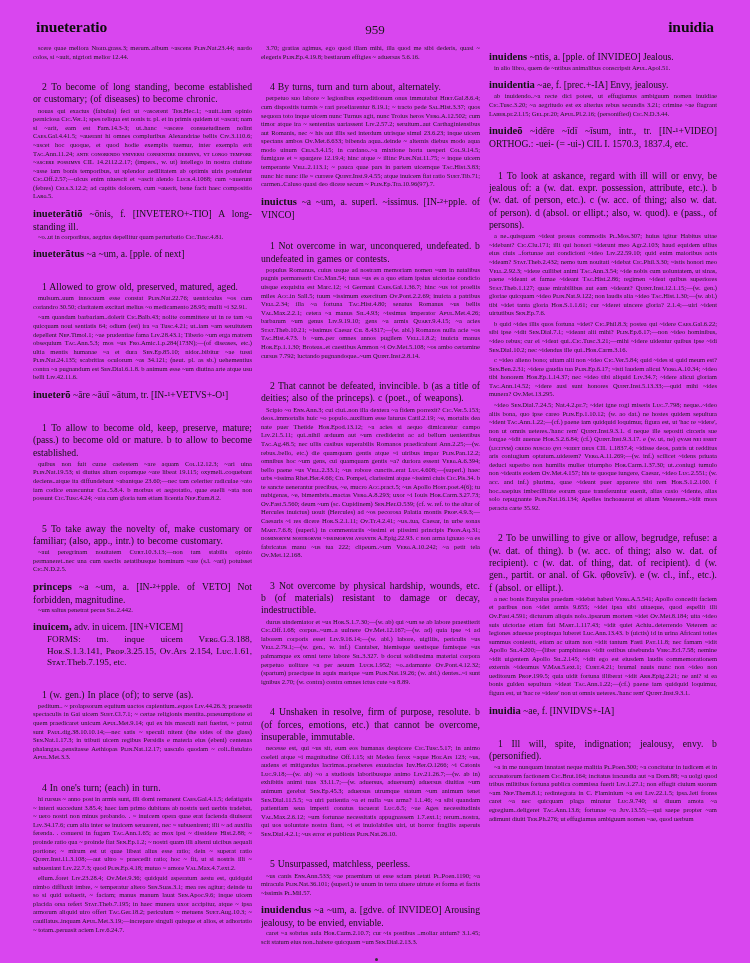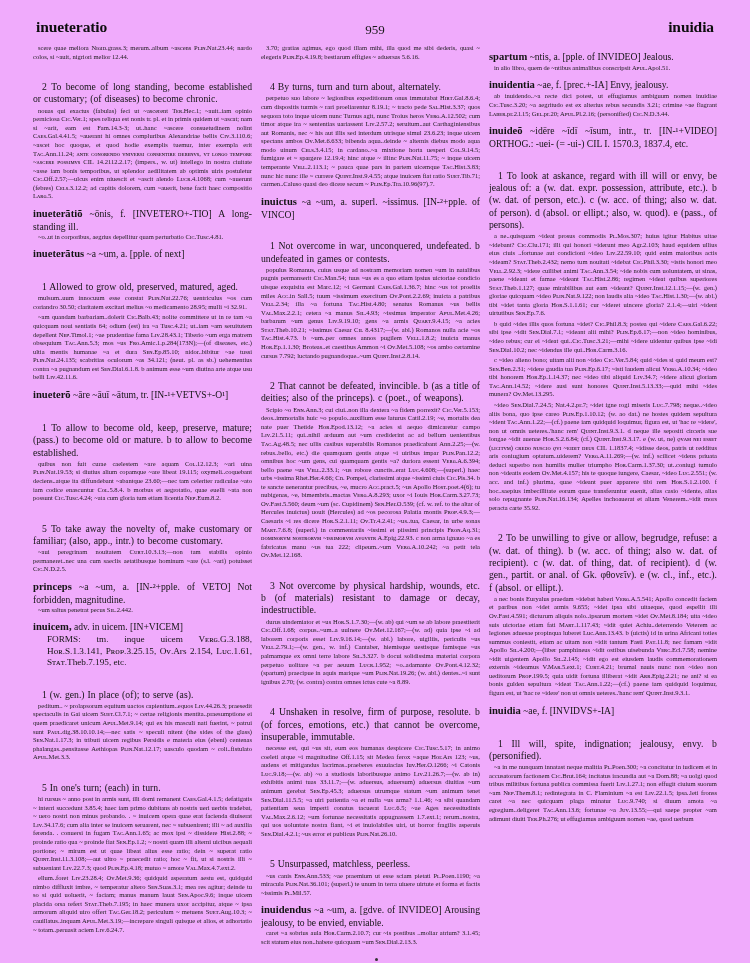--- a/index.html
+++ b/index.html
@@ -11,21 +11,21 @@
     width: 750px;
     height: 963px;
     font-family: "Liberation Serif", "DejaVu Serif", serif;
     color: #141414;
     overflow: hidden;
   }
   .page {
     position: relative;
     width: 750px;
     height: 963px;
-    background: #f0abfc;
+    background: #d946ef;
     padding: 0;
     box-sizing: border-box;
   }
 
   
   .runhead {
     position: absolute;
     top: 18px;
     left: 36px;
     right: 36px;
@@ -142,21 +142,21 @@
         <p class="sense">1 To allow to become old, keep, preserve, mature; (pass.) to become old or mature. b to allow to become established.</p>
         <p class="cit">quibus non fuit curae caelestem ~are aquam Cᴏʟ.12.12.3; ~ari uina Pʟɪɴ.Nat.19.53; si diutius alium copamque ~are libeat 19.115; oxymeli..coquebant deciens..atque ita diffundebant ~abantque 23.60;—nec tam celeriter radiculae ~ato iam codice enascuntur Cᴏʟ.5.8.4.    b morbus et aegrotatio, quae euelli ~ata non possunt Cɪᴄ.Tusc.4.24; ~ata cum gloria tum etiam licentia Nᴇᴘ.Eum.8.2.</p>
         <p class="sense">5 To take away the novelty of, make customary or familiar; (also, app., intr.) to become customary.</p>
         <p class="cit">~aui peregrinam nouitatem Cᴜʀᴛ.10.3.13;—non tam stabilis opinio permaneret..nec una cum saeclis aetatibusque hominum ~are (s.l. ~ari) potuisset Cɪᴄ.N.D.2.5.</p>
         <p class="hw"><span class="lemma">princeps</span><span> ~a ~um, a.  [IN-²+pple. of VETO]  Not forbidden, magnitudine.</span></p>
         <p class="cit">~um saltus penetrat pecus Sɪʟ.2.442.</p>
         <p class="hw"><span class="lemma">inuicem,</span><span> adv.   in uicem.  [IN+VICEM]</span></p>
         <p class="forms">FORMS: tm. inque uicem Vᴇʀɢ.G.3.188, Hᴏʀ.S.1.3.141, Pʀᴏᴘ.3.25.15, Oᴠ.Ars 2.154, Lᴜᴄ.1.61, Sᴛᴀᴛ.Theb.7.195, etc.</p>
         <p class="sense">1 (w. gen.) In place (of); to serve (as).</p>
         <p class="cit">peditum.. ~ prolapsorum equitum uactos capientium..equos Lɪᴠ.44.26.3; praesedit spectaculis in Gai uicem Sᴜᴇᴛ.Cl.7.1; ~ certae religionis mentita..praesumptione ei quem praedicaret unicum Aᴘᴜʟ.Met.9.14; qui ex his masculi nati fuerint, ~ patrui sunt Pᴀᴜʟ.dig.38.10.10.14;—nec satis ~ speculi nitent (the sides of the glass) Sᴇɴ.Nat.1.17.3; in tributi uicem regibus Persidis e materia eius (ebeni) centenas phalangas..pensitasse Aethiopas Pʟɪɴ.Nat.12.17; uasculo quodam ~ coli..fistulato Aᴘᴜʟ.Met.3.3.</p>
-        <p class="sense">5 In one's turn; (each) in turn.</p>
+        <p class="sense">4 In one's turn; (each) in turn.</p>
         <p class="cit">hi rursus ~ anno post in armis sunt, illi domi remanent Cᴀᴇs.Gal.4.1.5; defatigatis ~ interri succedunt 3.85.4; haec iam primo dubitans ab nostris ueri uerbis tradebat, ~ uero nostri non minus probando. . ~ inuicem opera quae erat facienda diuiserat Lɪᴠ.34.17.6; cum alia inter se inuicem seruarent, nec ~ subuenirent; illi ~ ad auxilia ferenda. . conuersi in fugam Tᴀᴄ.Ann.1.65; ac mox ipsi ~ dissidere Hist.2.88; ~ proinde ratio qua ~ proinde fiat Sᴇɴ.Ep.1.2; ~ nostri quam illi alterni uicibus aequali portione; ~ mirum est ut quae libeat alius esse ratio; dein ~ superat ratio Qᴜɪɴᴛ.Inst.11.3.108;—aut ultro ~ praecedit ratio; hoc ~ fit, ut si nostris illi ~ subueniant Lɪᴠ.22.7.3; quod Pʟɪɴ.Ep.4.18; mutuo ~ amore Vᴀʟ.Max.4.7.ext.2.</p>
         <p class="cit">ellum..foret Lɪᴠ.23.28.4; Oᴠ.Met.9.36; quidquid asperatum aestu est, quidquid nimbo diffluxit imbre, ~ temperatur altero Sᴇɴ.Suas.3.1; mea res agitur; deinde tu so si quid uoluerit, ~ faciam; manus manum lauat Sᴇɴ.Apoc.9.6; inque uicem placida orsa refert Sᴛᴀᴛ.Theb.7.195; in haec munera uxor accipitur, atque ~ ipsa armorum aliquid uiro offert Tᴀᴄ.Ger.18.2; periculum ~ metuens Sᴜᴇᴛ.Aug.10.3; ~ cauillatus..inquam Aᴘᴜʟ.Met.3.19;—increpare singuli quisque et alios, et adhortatio ~ totam..peruasit aciem Lɪᴠ.6.24.7.</p>
         <p class="sense">3 Each for or against the other, mutually, reciprocally.</p>
         <p class="cit">neu in tantis mutuis beneficiis ~ animi sollicitarentur Lɪᴠ.21.5; inque uicem credant res sibi semper agi Oᴠ.Ars 2.154; salutati ~ Pʟᴀᴏᴅ.3.31; multum, singultum ~ habuimus Cᴜʀᴛ.4.2.27; facilius est uis ~ homines Sᴇɴ.Nat.3.10.4; itaque uicem gens omnis amat Lᴜᴄ.1.81; inque uicem innumeri silices et uolucres Sᴛᴀᴛ.Theb.7.827; et atque e permutata ~ Qᴜɪɴᴛ.Inst.1.6.16; expecti ~ numus quo ac fortuna Tᴀᴄ.Hist.2.47; antequam ~ hostilia coeptarent</p>
       </div>
     <div class="col" id="col-2">
         <p class="cit">3.70; gratias agimus, ego quod illam mihi, illa quod me sibi dederis, quasi ~ elegeris Pʟɪɴ.Ep.4.19.8; bestiarum effigies ~ aduersas 5.6.16.</p>
         <p class="sense">4 By turns, turn and turn about, alternately.</p>
         <p class="cit">perpetuo suo labore ~ legionibus expeditionum onus immutabat Hɪʀᴛ.Gal.8.6.4; cum dispositis turmis ~ rari proeliarentur 8.19.1; ~ tracto pede Sᴀʟ.Hist.3.37; quos sequora toto inque uicem nunc Turnus agit, nunc Troius heros Vᴇʀɢ.A.12.502; cum timor atque ira ~ sententias uariassent Lɪᴠ.2.57.2; seruitum..aut Carthaginiensibus aut Romanis, nec ~ his aut illis sed interdum utrisque simul 23.6.23; inque uicem spectans ambos Oᴠ.Met.6.633; bibenda aqua..deinde ~ alternis diebus modo aqua modo uinum Cᴇʟs.3.4.15; in cardano..~a mixtione horta uesperi Cᴏʟ.9.14.5; fumigare et ~ spargere 12.19.4; hinc atque ~ illinc Pʟɪɴ.Nat.11.75; ~ inque uicem temperante Vᴇʟʟ.2.113.1; ~ pauca quae pars in partem uicemque Tᴀᴄ.Hist.3.83; nunc hic nunc ille ~ currere Qᴜɪɴᴛ.Inst.9.4.55; atque inuicem fiat ratio Sᴜᴇᴛ.Tib.71; carmen..Caluso quasi deo dicere secum ~ Pʟɪɴ.Ep.Tra.10.96(97).7.</p>
         <p class="hw"><span class="lemma">inuictus</span><span> ~a ~um, a.  superl. ~issimus.  [IN-²+pple. of VINCO]</span></p>
@@ -167,21 +167,21 @@
         <p class="sense">3 Not overcome by physical hardship, wounds, etc. b (of materials) resistant to damage or decay, indestructible.</p>
         <p class="cit">durus uindemiator et ~us Hᴏʀ.S.1.7.30;—(w. ab) qui ~um se ab labore praestiterit Cɪᴄ.Off.1.68; corpus..~um..a uulnere Oᴠ.Met.12.167;—(w. ad) quia ipse ~i ad laborem corporis esset Lɪᴠ.9.16.14;—(w. abl.) labore, uigiliis, periculis ~us Vᴇʟʟ.2.79.1;—(w. gen., w. inf.) Cantaber, hiemisque uestisque famisque ~us palmamque ex omni terre labore Sɪʟ.3.327.    b docui solidissima materiai corpora perpetuo uolitare ~a per aeuum Lᴜᴄʀ.1.952; ~o..adamante Oᴠ.Pont.4.12.32; (spartum) praecipue in aquis marique ~um Pʟɪɴ.Nat.19.26; (w. abl.) dentes..~i sunt ignibus 2.70; (w. contra) contra omnes ictus cute ~a 8.89.</p>
         <p class="sense">4 Unshaken in resolve, firm of purpose, resolute. b (of forces, emotions, etc.) that cannot be overcome, insuperable, immutable.</p>
         <p class="cit">necesse est, qui ~us sit, eum eos humanas despicere Cɪᴄ.Tusc.5.17; in animo coeleti atque ~i magnitudine Off.1.15; sit Medea ferox ~aque Hor.Ars 123; ~us, audens et mitigandus lacrimas..praeberes exuuiacias Iuv.Her.O.1266; ~i Catonis Lᴜᴄ.9.18;—(w. ab) ~o a studiosis laboribusque animo Lɪᴠ.21.26.7;—(w. ab in) exhibitis animi tuas 33.11.7;—(w. aduersus, aduersum) aduersus diuitias ~um animum gerebat Sᴇɴ.Ep.45.3; aduersus utrumque statum ~um animum tenet Sᴇɴ.Dial.11.5.5; ~a uiri patientia ~a et nulla ~us arma? 1.1.46; ~a sibi quandam patientiam seua imperti conatus tacuerat Lᴜᴄ.6.5; ~ae Ages necessitudinis Vᴀʟ.Max.2.6.12; ~um fortunae necessitatis appugnassem 1.7.ext.1; rerum..nostra, qui uos uoluntate nostra fiant, ~i et inuiolabiles uiri, ut horror fragilis asperuis Sᴇɴ.Dial.4.2.1; ~us error et publicus Pʟɪɴ.Nat.26.10.</p>
         <p class="sense">5 Unsurpassed, matchless, peerless.</p>
         <p class="cit">~us canis Eɴɴ.Ann.533; ~ae praemium ut esse sciam pietati Pʟ.Poen.1190; ~a miracula Pʟɪɴ.Nat.36.101; (superl.) te unum in terra uiuere uirtute et forma et factis ~issimis Pʟ.Mil.57.</p>
         <p class="hw"><span class="lemma">inuidendus</span><span> ~a ~um, a.  [gdve. of INVIDEO]  Arousing jealousy, to be envied, enviable.</span></p>
         <p class="cit">caret ~a sobrius aula Hᴏʀ.Carm.2.10.7; cur ~is postibus ..moliar atrium? 3.1.45; scit statum eius non..habere quicquam ~um Sᴇɴ.Dial.2.13.3.</p>
       </div>
     <div class="col" id="col-3">
-        <p class="hw"><span class="lemma">spartum</span><span> ~ntis, a.  [pple. of INVIDEO]  Jealous.</span></p>
+        <p class="hw"><span class="lemma">inuidens</span><span> ~ntis, a.  [pple. of INVIDEO]  Jealous.</span></p>
         <p class="cit">in alio libro, quem de ~ntibus animalibus conscripsit Aᴘᴜʟ.Apol.51.</p>
         <p class="hw"><span class="lemma">inuidentia</span><span> ~ae, f.  [prec.+-IA]  Envy, jealousy.</span></p>
         <p class="cit">ab inuidendo..~a recte dici potest, ut effugiamus ambiguum nomen inuidiae Cɪᴄ.Tusc.3.20; ~a aegritudo est ex alterius rebus secundis 3.21; crimine ~ae flagrant Lᴀʙᴇʀ.pr.2.l.15; Gᴇʟ.pr.20; Aᴘᴜʟ.Pl.2.16; (personified) Cɪᴄ.N.D.3.44.</p>
         <p class="hw"><span class="lemma">inuideō</span><span> ~idēre ~īdī ~īsum, intr., tr.  [IN-¹+VIDEO]  ORTHOG.: -uei- (= -ui-) CIL I. 1570.3, 1837.4, etc.</span></p>
         <p class="sense">1 To look at askance, regard with ill will or envy, be jealous of: a (w. dat. expr. possession, attribute, etc.). b (w. dat. of person, etc.). c (w. acc. of thing; also w. dat. of person). d (absol. or ellipt.; also, w. quod). e (pass., of persons).</p>
         <p class="cit">a ne..quisquam ~ideat prosus commodis Pʟ.Mos.307; huius igitur Habitus uitae ~idebant? Cɪᴄ.Clu.171; illi qui honori ~iderunt meo Agr.2.103; haud equidem ullius eius ciuis ..fortunae aut condicioni ~ideo Lɪᴠ.22.59.10; quid enim maioribus actis ~ideam? Sᴛᴀᴛ.Theb.2.432; nemo tum nouitati ~idebat Cɪᴄ.Phil.3.30; ~istis honori meo Vᴇʟʟ.2.92.3; ~idere cuilibet animi Tᴀᴄ.Ann.3.54; ~ide nobis cum uoluntatem, ut sinas, paene ~ideant et famae ~ideant Tᴀᴄ.Hist.2.86; regimen ~ideat quibus superiores Sᴛᴀᴛ.Theb.1.127; quae mirabilibus aut eam ~ideant? Qᴜɪɴᴛ.Inst.12.1.15;—(w. gen.) gloriae quicquam ~ideo Pʟɪɴ.Nat.9.122; non laudis alia ~ideo Tᴀᴄ.Hist.1.30;—(w. abl.) tibi ~idet tanta gloria Hᴏʀ.S.1.1.61; cur ~ideret uincere gloria? 2.1.4;—uiri ~ident uirtutibus Sᴇɴ.Ep.7.6.</p>
         <p class="cit">b quid ~ides illis quos fortuna ~idet? Cɪᴄ.Phil.8.3; postea qui ~idere Cᴀᴇs.Gal.6.22; sibi ipse ~idit Sᴇɴ.Dial.7.1; ~ideant alii mihi? Pʟɪɴ.Ep.6.17;—non ~ideo hominibus, ~ideo rebus; cur ei ~ideat qui..Cɪᴄ.Tusc.3.21;—mihi ~idere uidentur quibus ipse ~idi Sᴇɴ.Dial.10.2; nec ~idendus ille qui..Hᴏʀ.Carm.3.16.</p>
         <p class="cit">c ~ideo alieno bono; uitam alii non ~ideo Cɪᴄ.Ver.5.84; quid ~ides si quid meum est? Sᴇɴ.Ben.2.31; ~idere gaudia tua Pʟɪɴ.Ep.6.17; ~isti laudem alicui Vᴇʀɢ.A.10.34; ~ideo tibi honorem Hᴏʀ.Ep.1.14.37; nec ~ideo tibi aliquid Lɪᴠ.34.7; ~idere alicui gloriam Tᴀᴄ.Ann.14.52; ~idere ausi sunt honores Qᴜɪɴᴛ.Inst.5.13.33;—quid mihi ~ides munera? Oᴠ.Met.13.295.</p>
         <p class="cit">~ideo Sᴇɴ.Dial.7.24.5; Nat.4.2.pr.7; ~idet igne rogi miseris Lᴜᴄ.7.798; neque..~ideo aliis bona, quo ipse careo Pʟɪɴ.Ep.1.10.12; (w. ao dat.) ne hostes quidem sepultura ~ident Tᴀᴄ.Ann.1.22;—(cf.) paene iam quidquid loquimur, figura est, ut 'hac re ~idere', non ut omnis ueteres..'hanc rem' Qᴜɪɴᴛ.Inst.9.3.1.    d neque ille sepositi circeris sue longae ~idit auenae Hᴏʀ.S.2.6.84; (cf.) Qᴜɪɴᴛ.Inst.9.3.17.    e (w. ut, ne) ǫᴠᴀᴍ ɴᴇɪ ᴇssᴇᴛ (ʟɪᴄɪᴛᴠᴍ) ᴄʀᴇᴅᴏ ɴᴜsᴄɪᴏ ǫᴠɪ ~ᴇɪᴅɪᴛ ᴅᴇᴜs CIL 1.1837.4; ~idisse deos, patris ut redditus aris coniugium optatum..uiderem? Vᴇʀɢ.A.11.269;—(w. inf.) scilicet ~idens priuata deduci superbo non humilis mulier triumpho Hᴏʀ.Carm.1.37.30; ut..coniugi tumulo non ~ideatis eodem Oᴠ.Met.4.157; his te quoque iungere, Caesar, ~ideo Lᴜᴄ.2.551; (w. acc. and inf.) plurima, quae ~ideant puer apparere tibi rem Hᴏʀ.S.1.2.100.    f hoc..saepius imbecillitate eorum quae transferuntur euenit, alias casio ~idente, alias solo repugnante Pʟɪɴ.Nat.16.134; Apelles inchoauerat et aliam Venerem..~idit mors peracta carte 35.92.</p>
         <p class="sense">2 To be unwilling to give or allow, begrudge, refuse: a (w. dat. of thing). b (w. acc. of thing; also w. dat. of recipient). c (w. dat. of thing, dat. of recipient). d (w. gen., partit. or anal. of Gk. φθονεῖν). e (w. cl., inf., etc.). f (absol. or ellipt.).</p>

